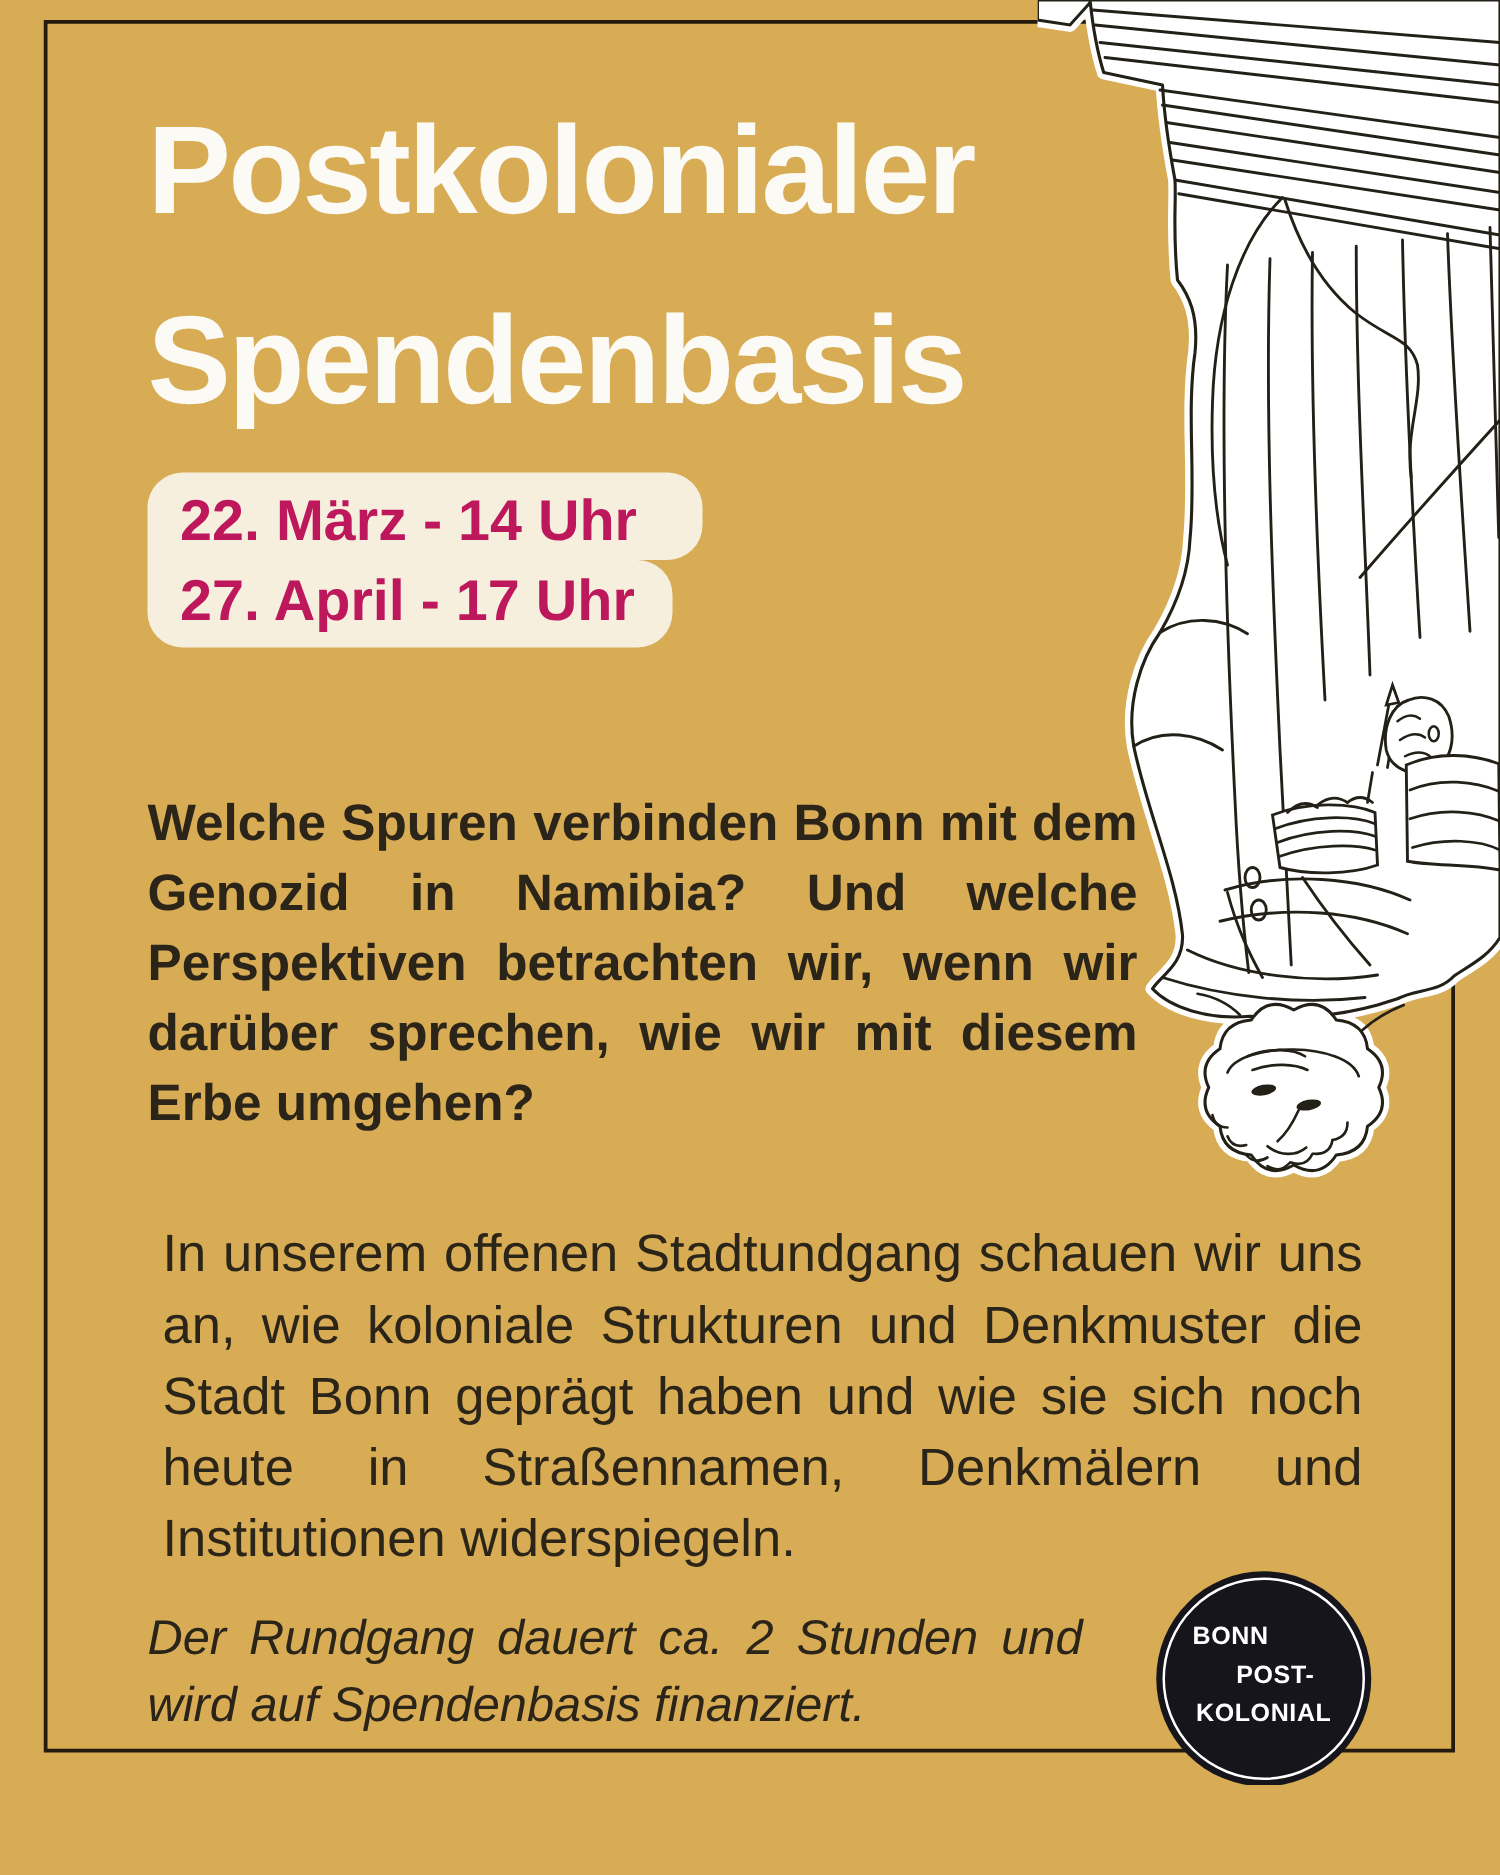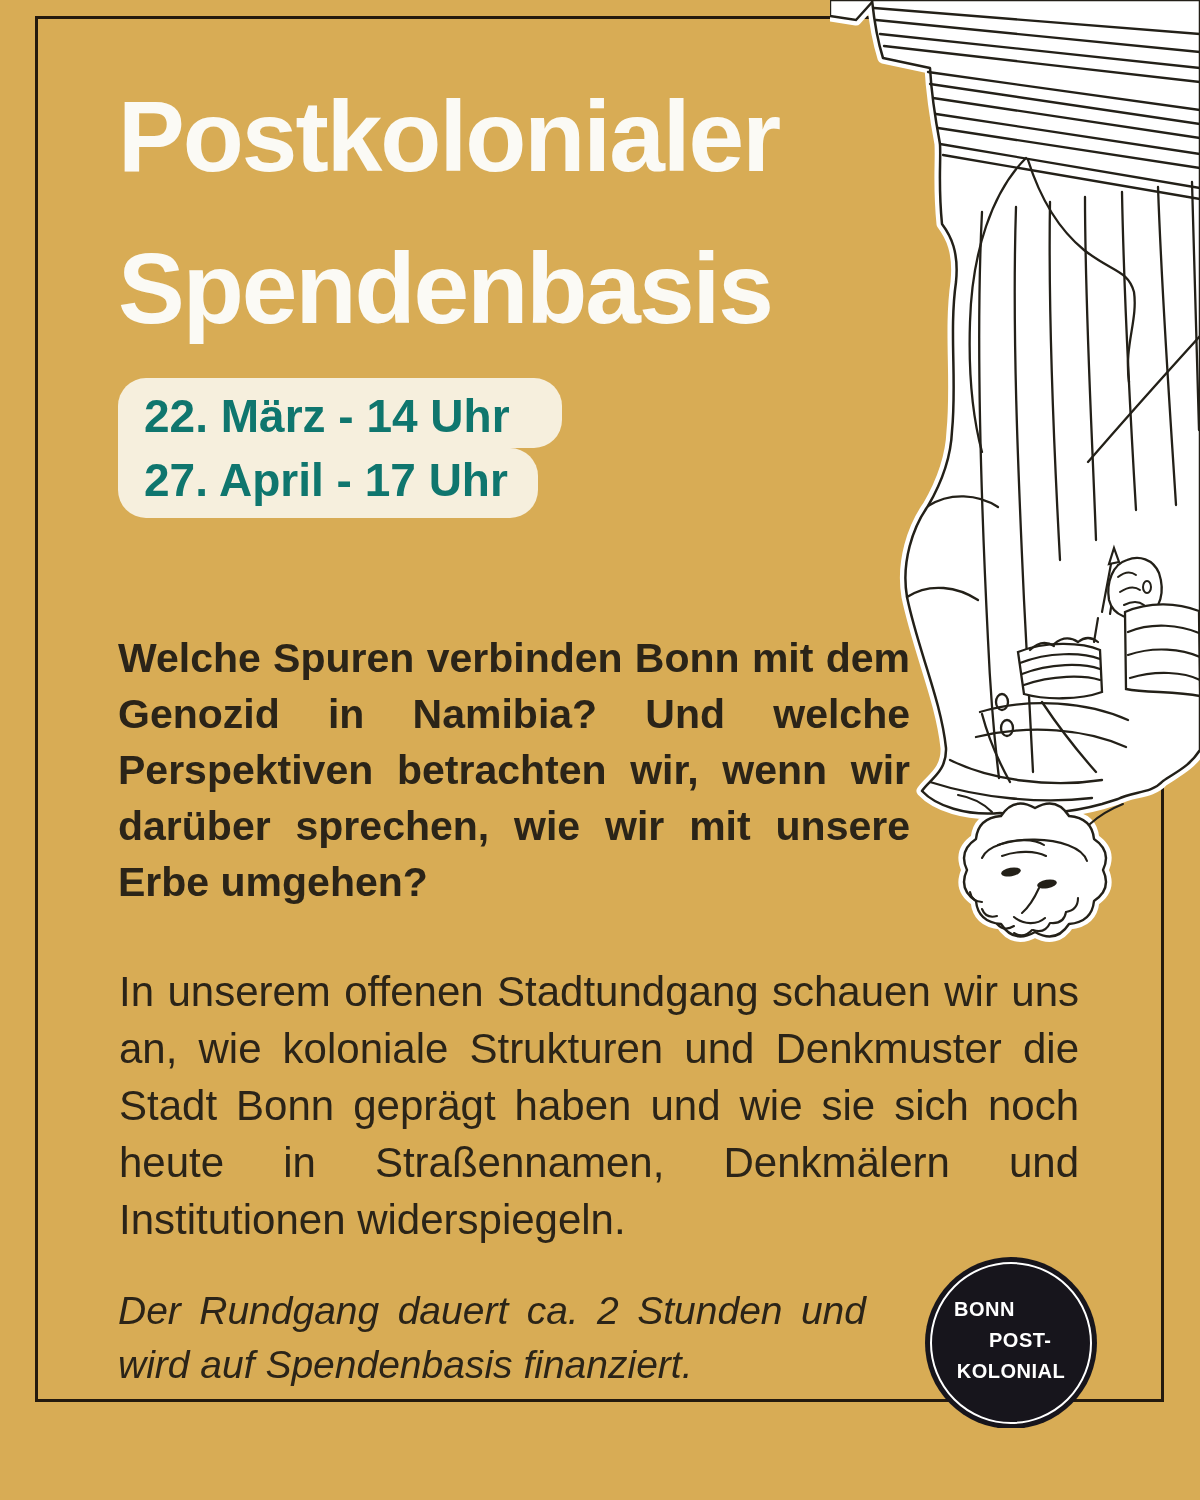--- a/index.html
+++ b/index.html
@@ -15,32 +15,32 @@
   }
   .title{
     position:absolute; left:118px; top:60px; margin:0; z-index:3;
     font-size:100px; font-weight:bold; color:#FBFAF5;
     line-height:152px; letter-spacing:-2px;
   }
   .title .line{display:block;}
   .dates{position:absolute; left:118px; top:378px; z-index:3;}
   .date-line{
     display:block; width:fit-content; white-space:nowrap;
-    background:#F6EFDD; color:#0f766e;
+    background:#F6EFDD; color:#be185d;
     font-weight:bold; font-size:46px; line-height:58px;
     padding:9px 30px 9px 26px;
   }
   .date-line.l1{border-radius:28px 28px 28px 0; padding-right:52px; padding-bottom:3px;}
   .date-line.l2{border-radius:0 28px 28px 28px; padding-top:3px;text-align:right;}
   .lead{
     position:absolute; left:118px; top:630px; width:792px; margin:0; z-index:3;
     font-size:41px; font-weight:bold; line-height:56px; text-align:justify;
   }
   .bodytext{
-    position:absolute; left:118px; top:962px; width:960px; margin:1px; z-index:3;
+    position:absolute; left:118px; top:962px; width:960px; margin:12px; z-index:3;
     font-size:42px; font-weight:400; line-height:57px; text-align:justify;
   }
   .note{
     position:absolute; left:118px; top:1284px; width:748px; z-index:3;
     font-style:italic; font-size:39px; line-height:54px;
   }
   .note p{margin:0; text-align:justify;}
   .logo{
     position:absolute; left:925px; top:1257px; width:172px; height:172px;
     border-radius:50%; background:#17151C; z-index:3;
@@ -64,21 +64,21 @@
   <h1 class="title">
     <span class="line">Postkolonialer</span>
     <span class="line">Spendenbasis</span>
   </h1>
 
   <div class="dates">
     <span class="date-line l1">22. März - 14 Uhr</span>
     <span class="date-line l2">27. April - 17 Uhr</span>
   </div>
 
-  <p class="lead">Welche Spuren verbinden Bonn mit dem Genozid in Namibia? Und welche Perspektiven betrachten wir, wenn wir darüber sprechen, wie wir mit unsere Erbe umgehen?</p>
+  <p class="lead">Welche Spuren verbinden Bonn mit dem Genozid in Namibia? Und welche Perspektiven betrachten wir, wenn wir darüber sprechen, wie wir mit diesem Erbe umgehen?</p>
 
   <p class="bodytext">In unserem offenen Stadtundgang schauen wir uns an, wie koloniale Strukturen und Denkmuster die Stadt Bonn geprägt haben und wie sie sich noch heute in Straßennamen, Denkmälern und Institutionen widerspiegeln.</p>
 
   <div class="note">
     <p>Der Rundgang dauert ca. 2 Stunden und wird auf Spendenbasis finanziert.</p>
   </div>
 
   <div class="logo">
     <div class="logo-ring"></div>
     <div class="logo-text">

